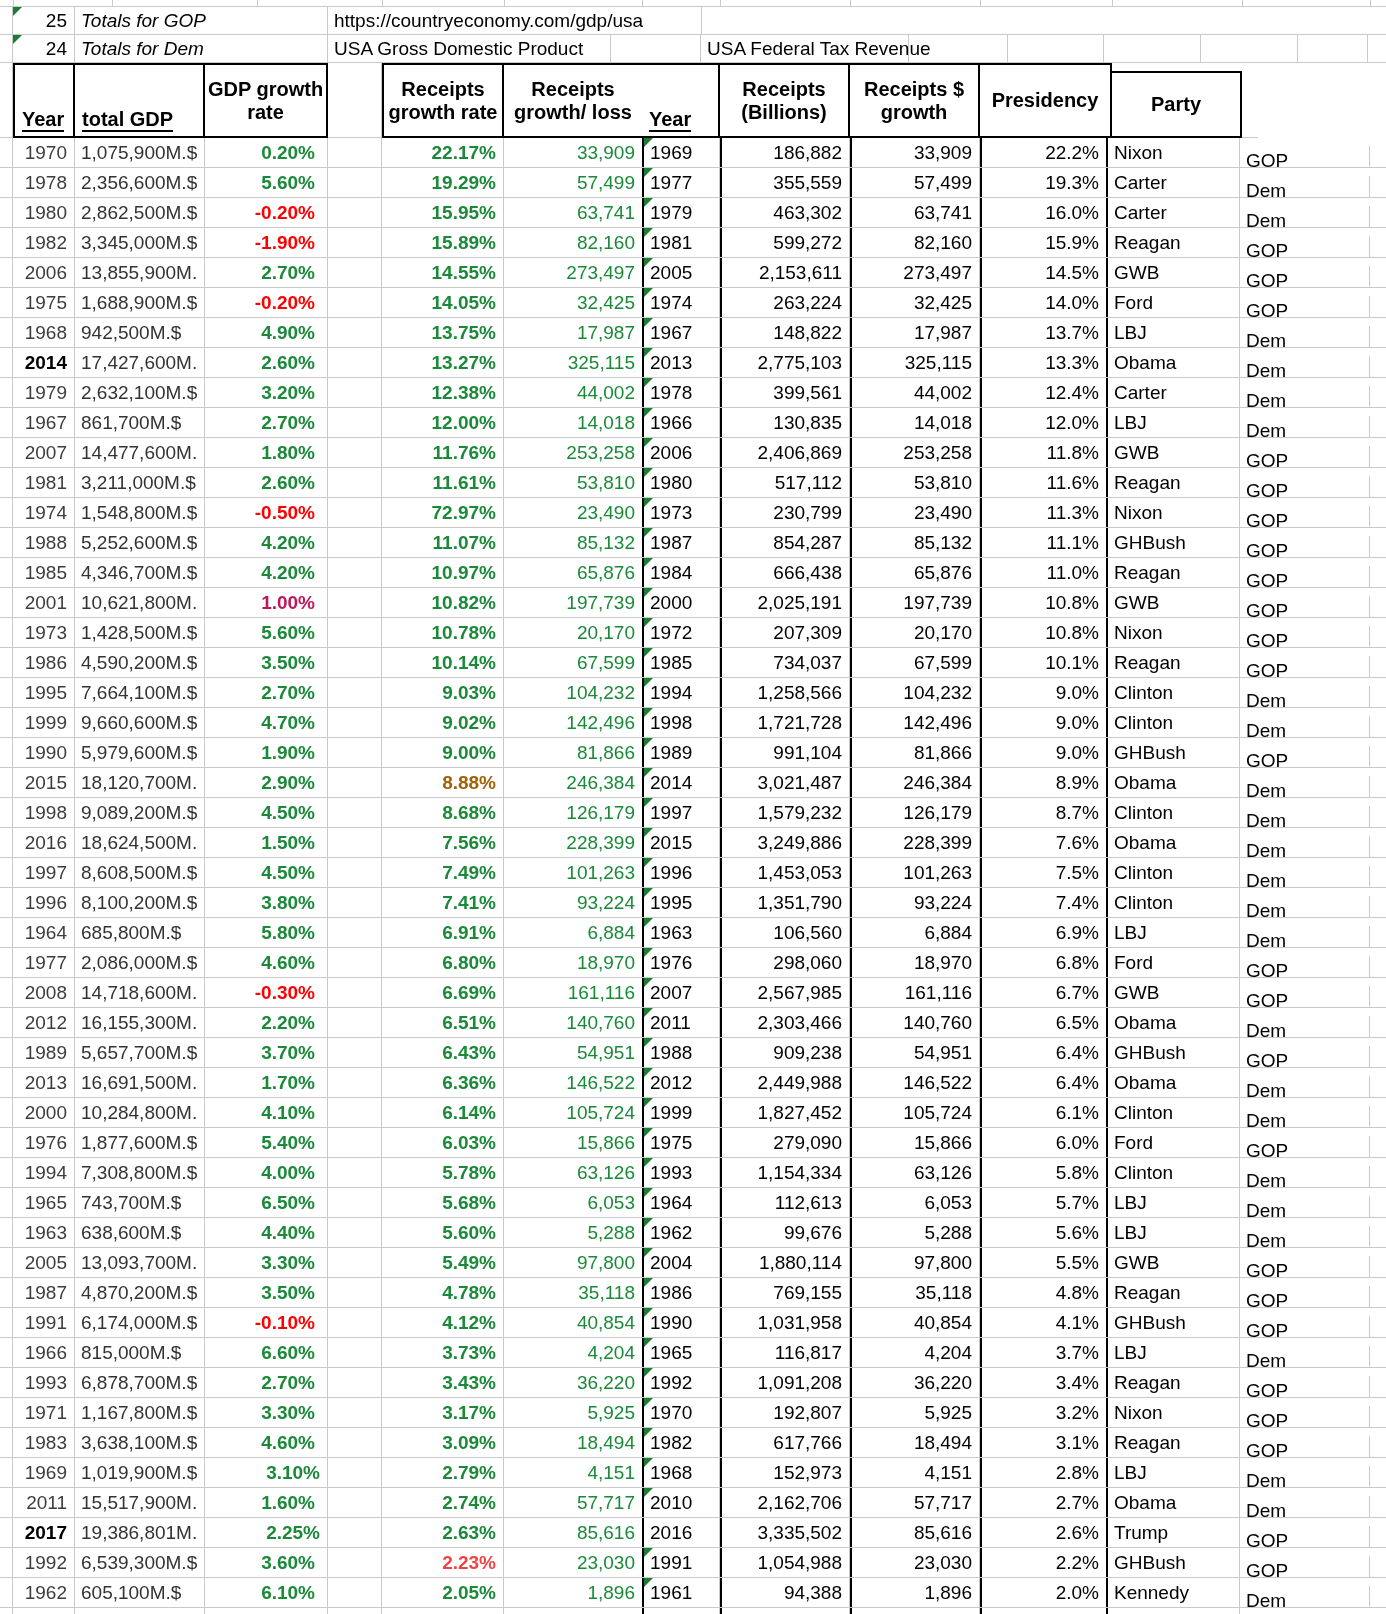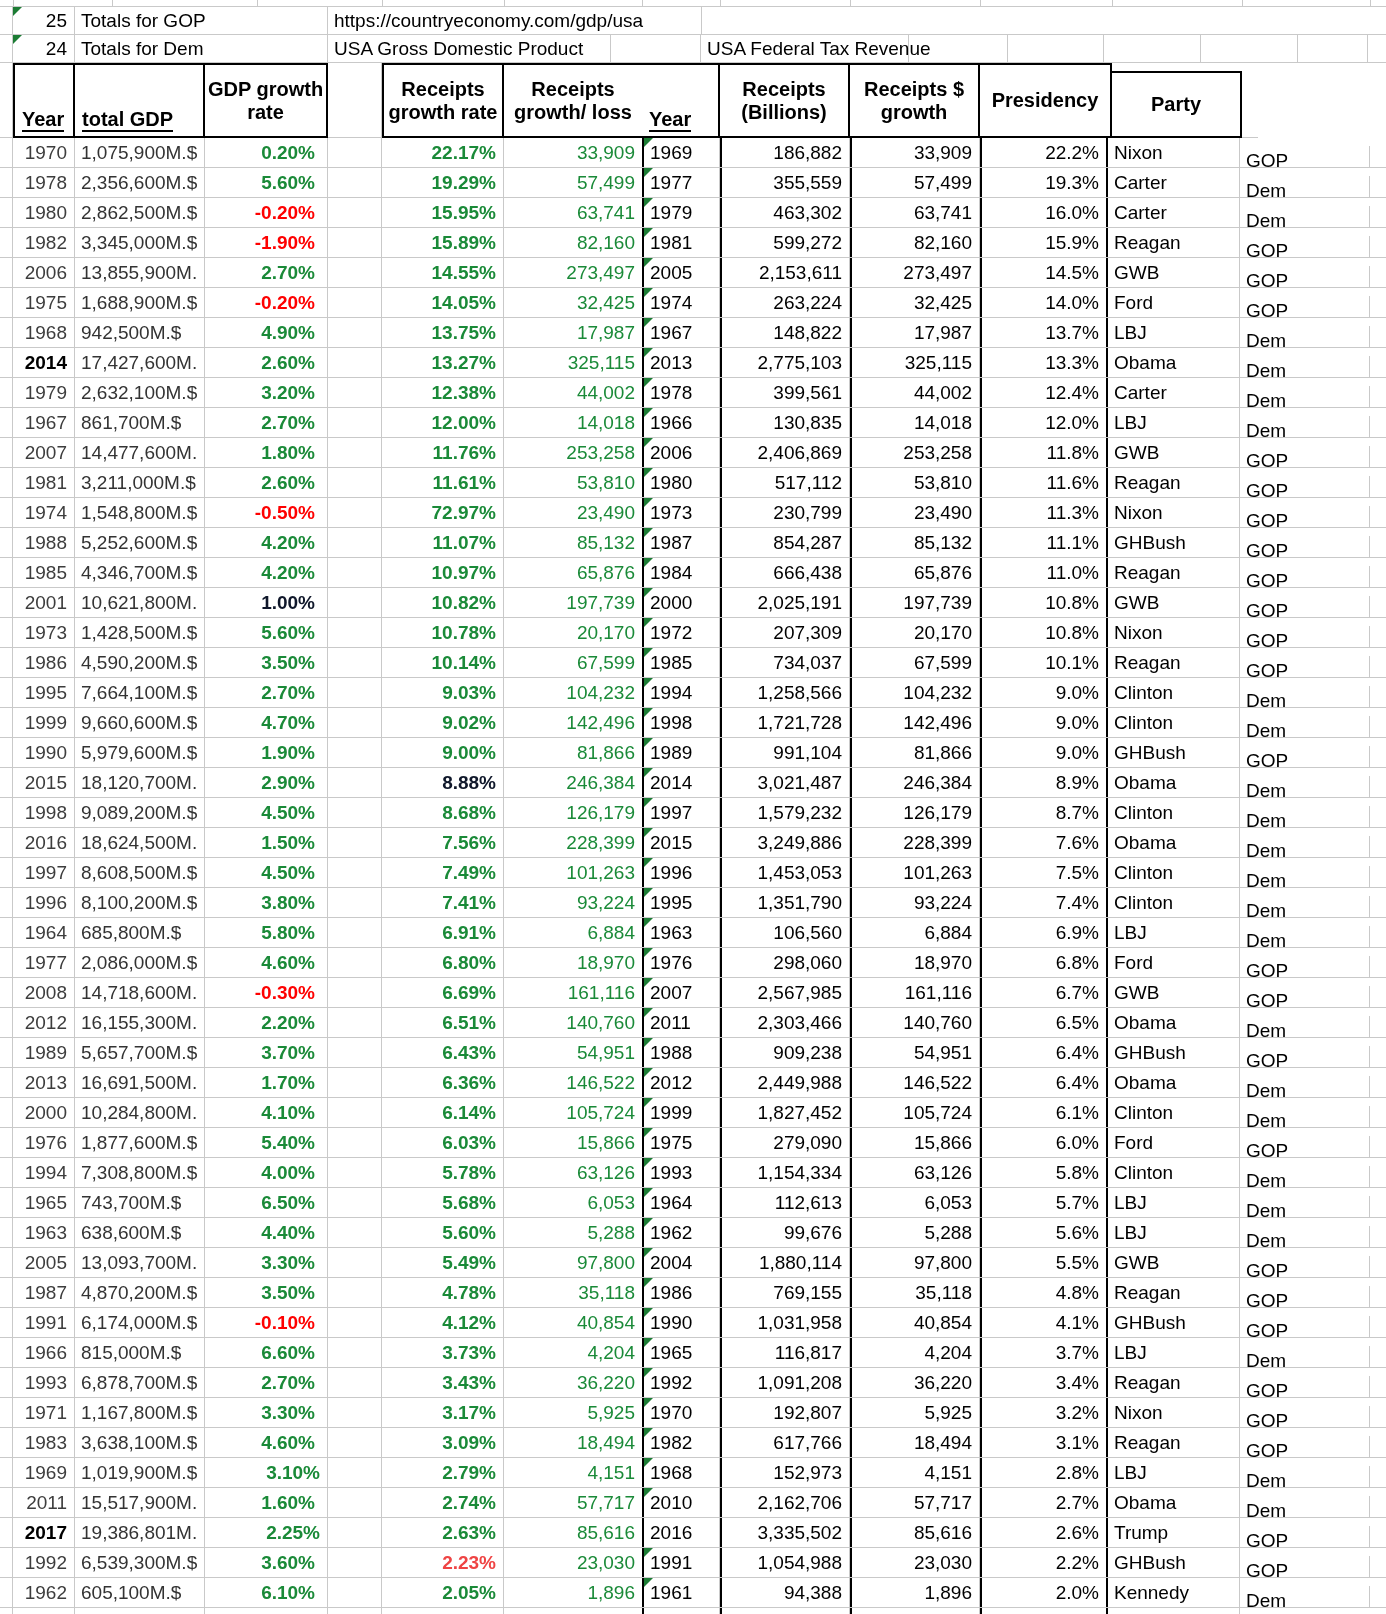--- a/index.html
+++ b/index.html
@@ -22,21 +22,21 @@
   .cw-rgr{width:122px;}
   .cw-rgl{width:138px;border-right:none !important;}
   .cw-y2{width:78px;}
   .cw-bil{width:130px;}
   .cw-dg{width:130px;}
   .cw-pg{width:128px;}
   .cw-pres{width:132px;border-left:none !important;}
   .cw-party{width:130px;margin-top:8px;}
   .cw-tail{width:16px;border-right:none !important;}
   
-  .cw-totlabel{width:253px;}
+  .cw-totlabel{width:253px;font-style:italic;}
   .cw-url1{width:374px;}
   .cw-url2{width:667px;}
   .cw-gdptitle{width:283px;}
   .cw-blank90{width:90px;}
   .cw-taxtitle{width:208px;}
   .cw-b99{width:99px;}
   .cw-b96{width:96px;}
   .cw-b97{width:97px;}
   .cw-b70{width:70px;}
   
@@ -375,21 +375,21 @@
         <div class="cell cw-dg ar blk bl-black">65,876</div>
         <div class="cell cw-pg ar blk bl-black br-black">11.0%</div>
         <div class="cell cw-pres al blk">Reagan</div>
         <div class="cell cw-party al blk">GOP</div>
         <div class="cell cw-tail"></div>
       </div>
       <div class="row drow">
         <div class="cell cw-gutter"></div>
         <div class="cell cw-year ar num-year">2001</div>
         <div class="cell cw-gdp al gdpv">10,621,800M.</div>
-        <div class="cell cw-rate ar pos" style="color: #0f172a; padding-right: 12px;">1.00%</div>
+        <div class="cell cw-rate ar pos" style="color: #be185d; padding-right: 12px;">1.00%</div>
         <div class="cell cw-gap"></div>
         <div class="cell cw-rgr ar pos" style="color: rgb(26, 138, 56);">10.82%</div>
         <div class="cell cw-rgl ar rglv" style="color: rgb(26, 138, 56);">197,739</div>
         <div class="cell cw-y2 al blk bl-black relcell"><span class="marker"></span>2000</div>
         <div class="cell cw-bil ar blk bl-black">2,025,191</div>
         <div class="cell cw-dg ar blk bl-black">197,739</div>
         <div class="cell cw-pg ar blk bl-black br-black">10.8%</div>
         <div class="cell cw-pres al blk">GWB</div>
         <div class="cell cw-party al blk">GOP</div>
         <div class="cell cw-tail"></div>
@@ -473,21 +473,21 @@
         <div class="cell cw-pres al blk">GHBush</div>
         <div class="cell cw-party al blk">GOP</div>
         <div class="cell cw-tail"></div>
       </div>
       <div class="row drow">
         <div class="cell cw-gutter"></div>
         <div class="cell cw-year ar num-year">2015</div>
         <div class="cell cw-gdp al gdpv">18,120,700M.</div>
         <div class="cell cw-rate ar pos" style="color: rgb(26, 138, 56); padding-right: 12px;">2.90%</div>
         <div class="cell cw-gap"></div>
-        <div class="cell cw-rgr ar pos" style="color: #0f172a;">8.88%</div>
+        <div class="cell cw-rgr ar pos" style="color: #a16207;">8.88%</div>
         <div class="cell cw-rgl ar rglv" style="color: rgb(26, 138, 56);">246,384</div>
         <div class="cell cw-y2 al blk bl-black relcell"><span class="marker"></span>2014</div>
         <div class="cell cw-bil ar blk bl-black">3,021,487</div>
         <div class="cell cw-dg ar blk bl-black">246,384</div>
         <div class="cell cw-pg ar blk bl-black br-black">8.9%</div>
         <div class="cell cw-pres al blk">Obama</div>
         <div class="cell cw-party al blk">Dem</div>
         <div class="cell cw-tail"></div>
       </div>
       <div class="row drow">

